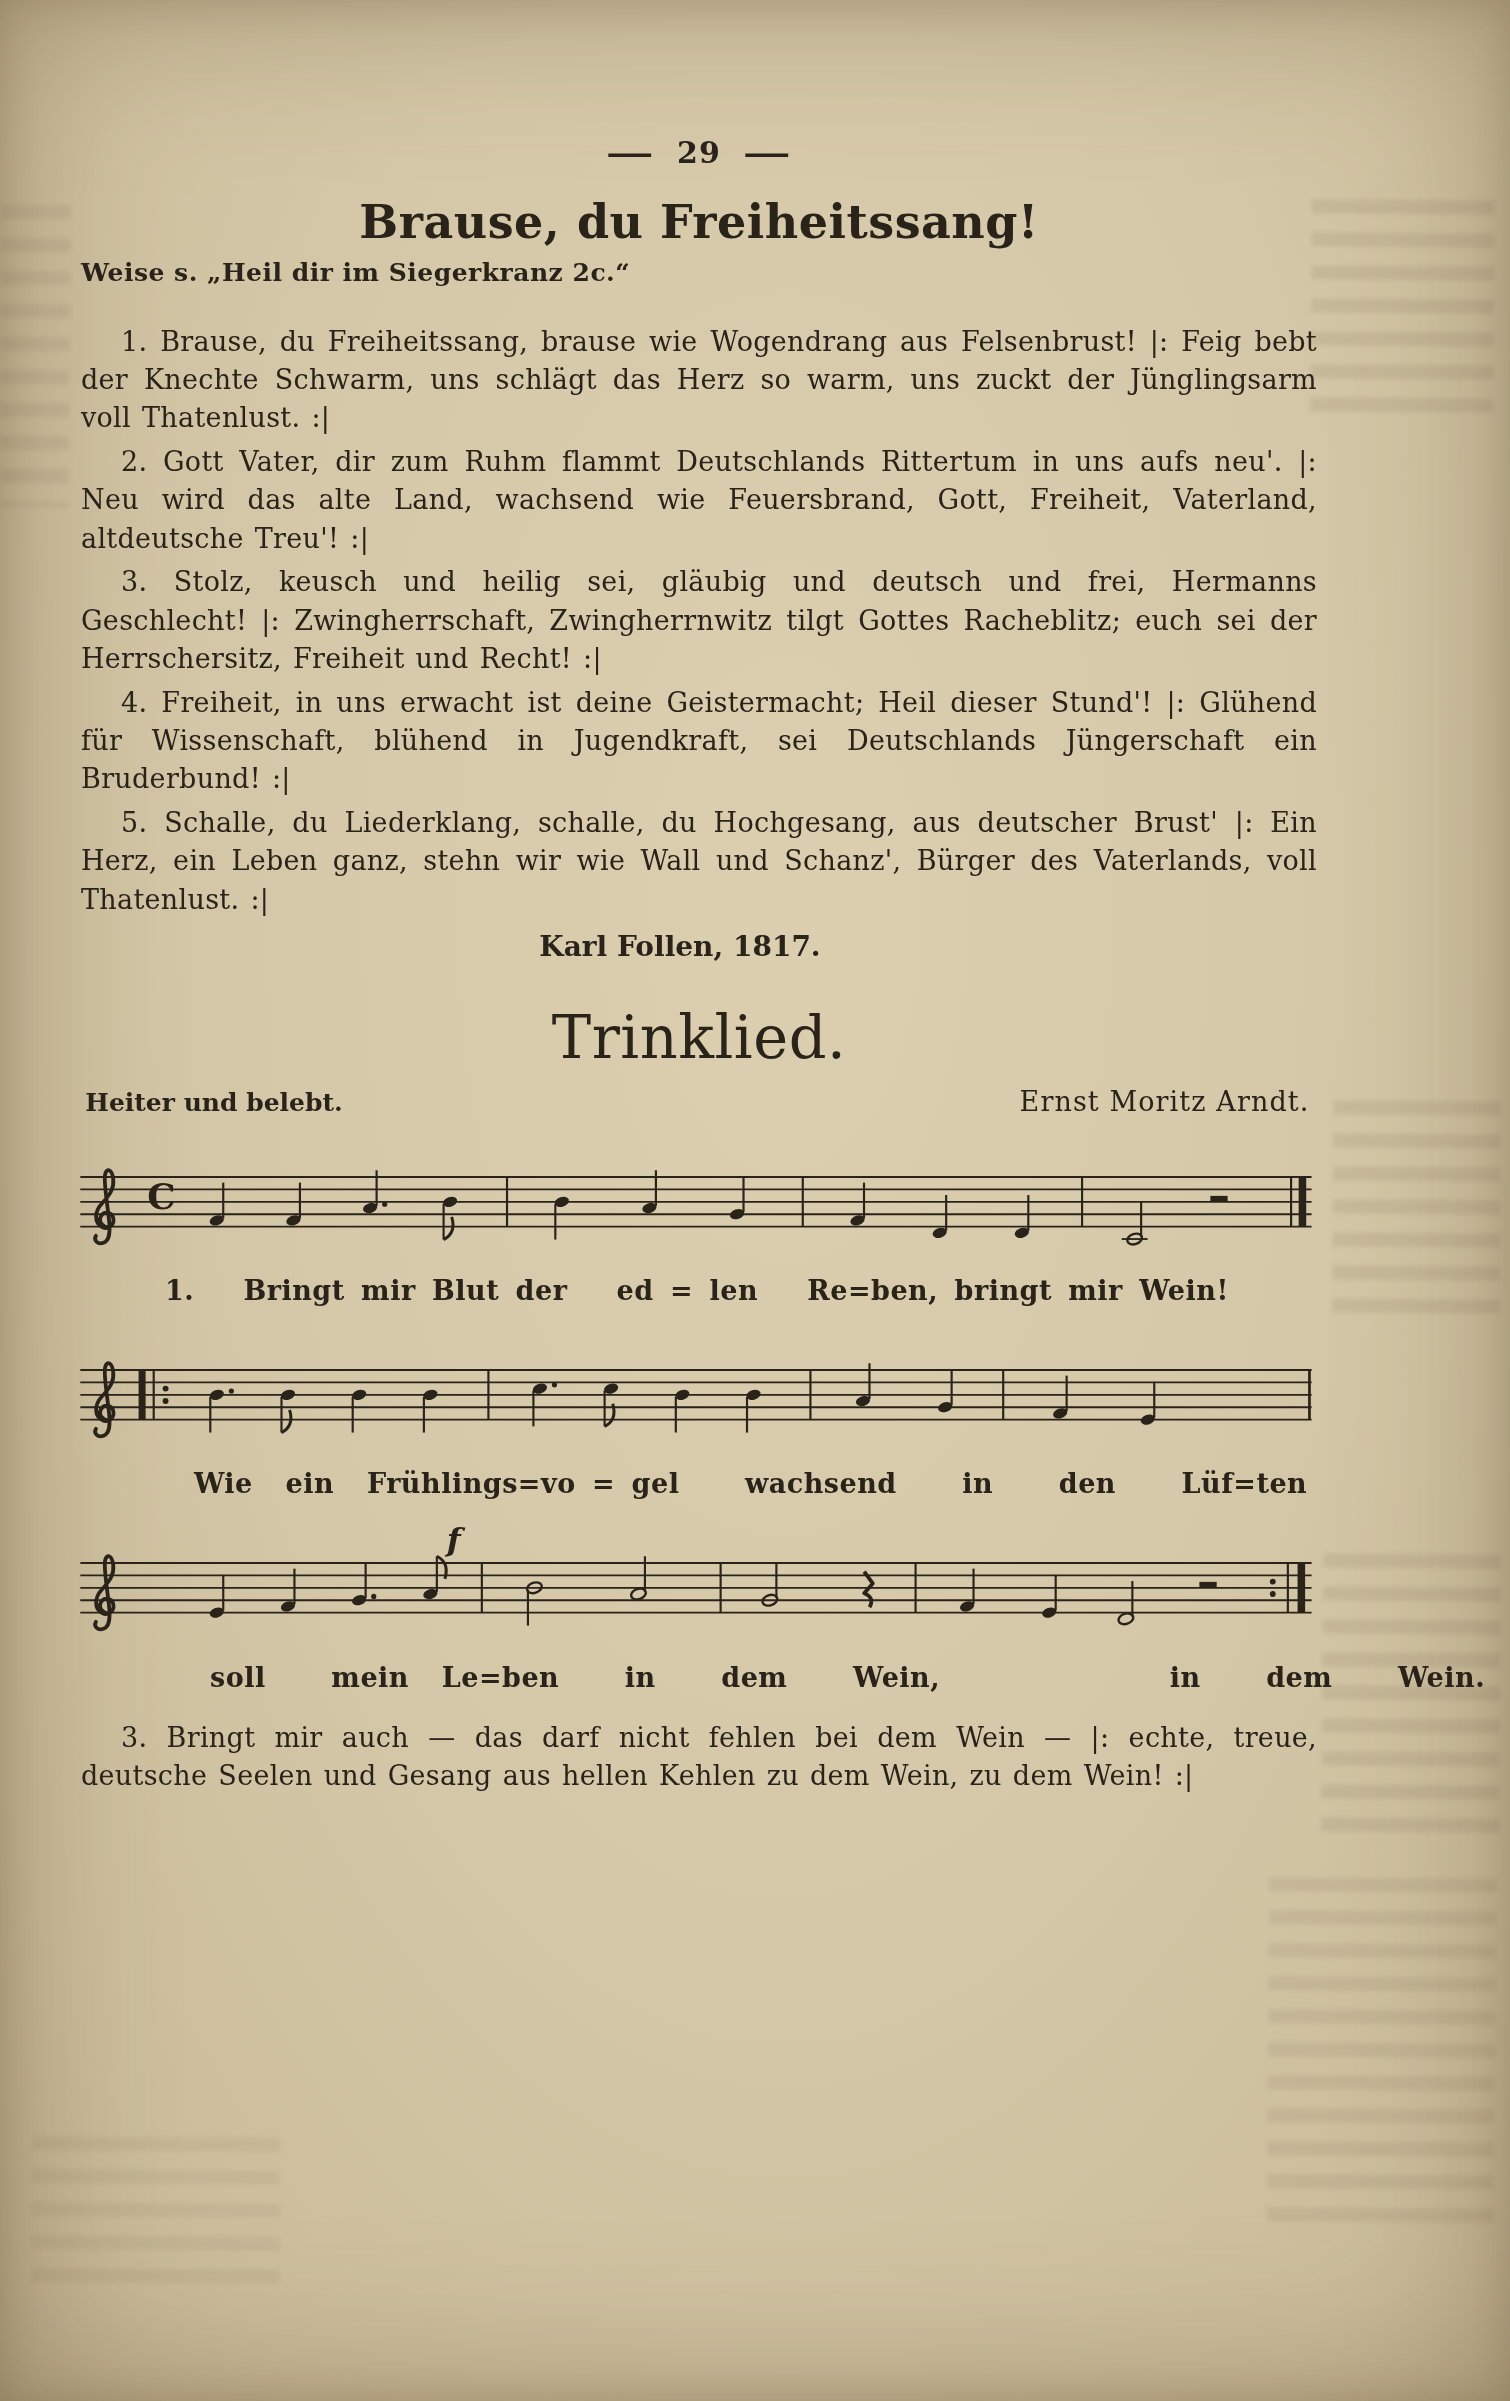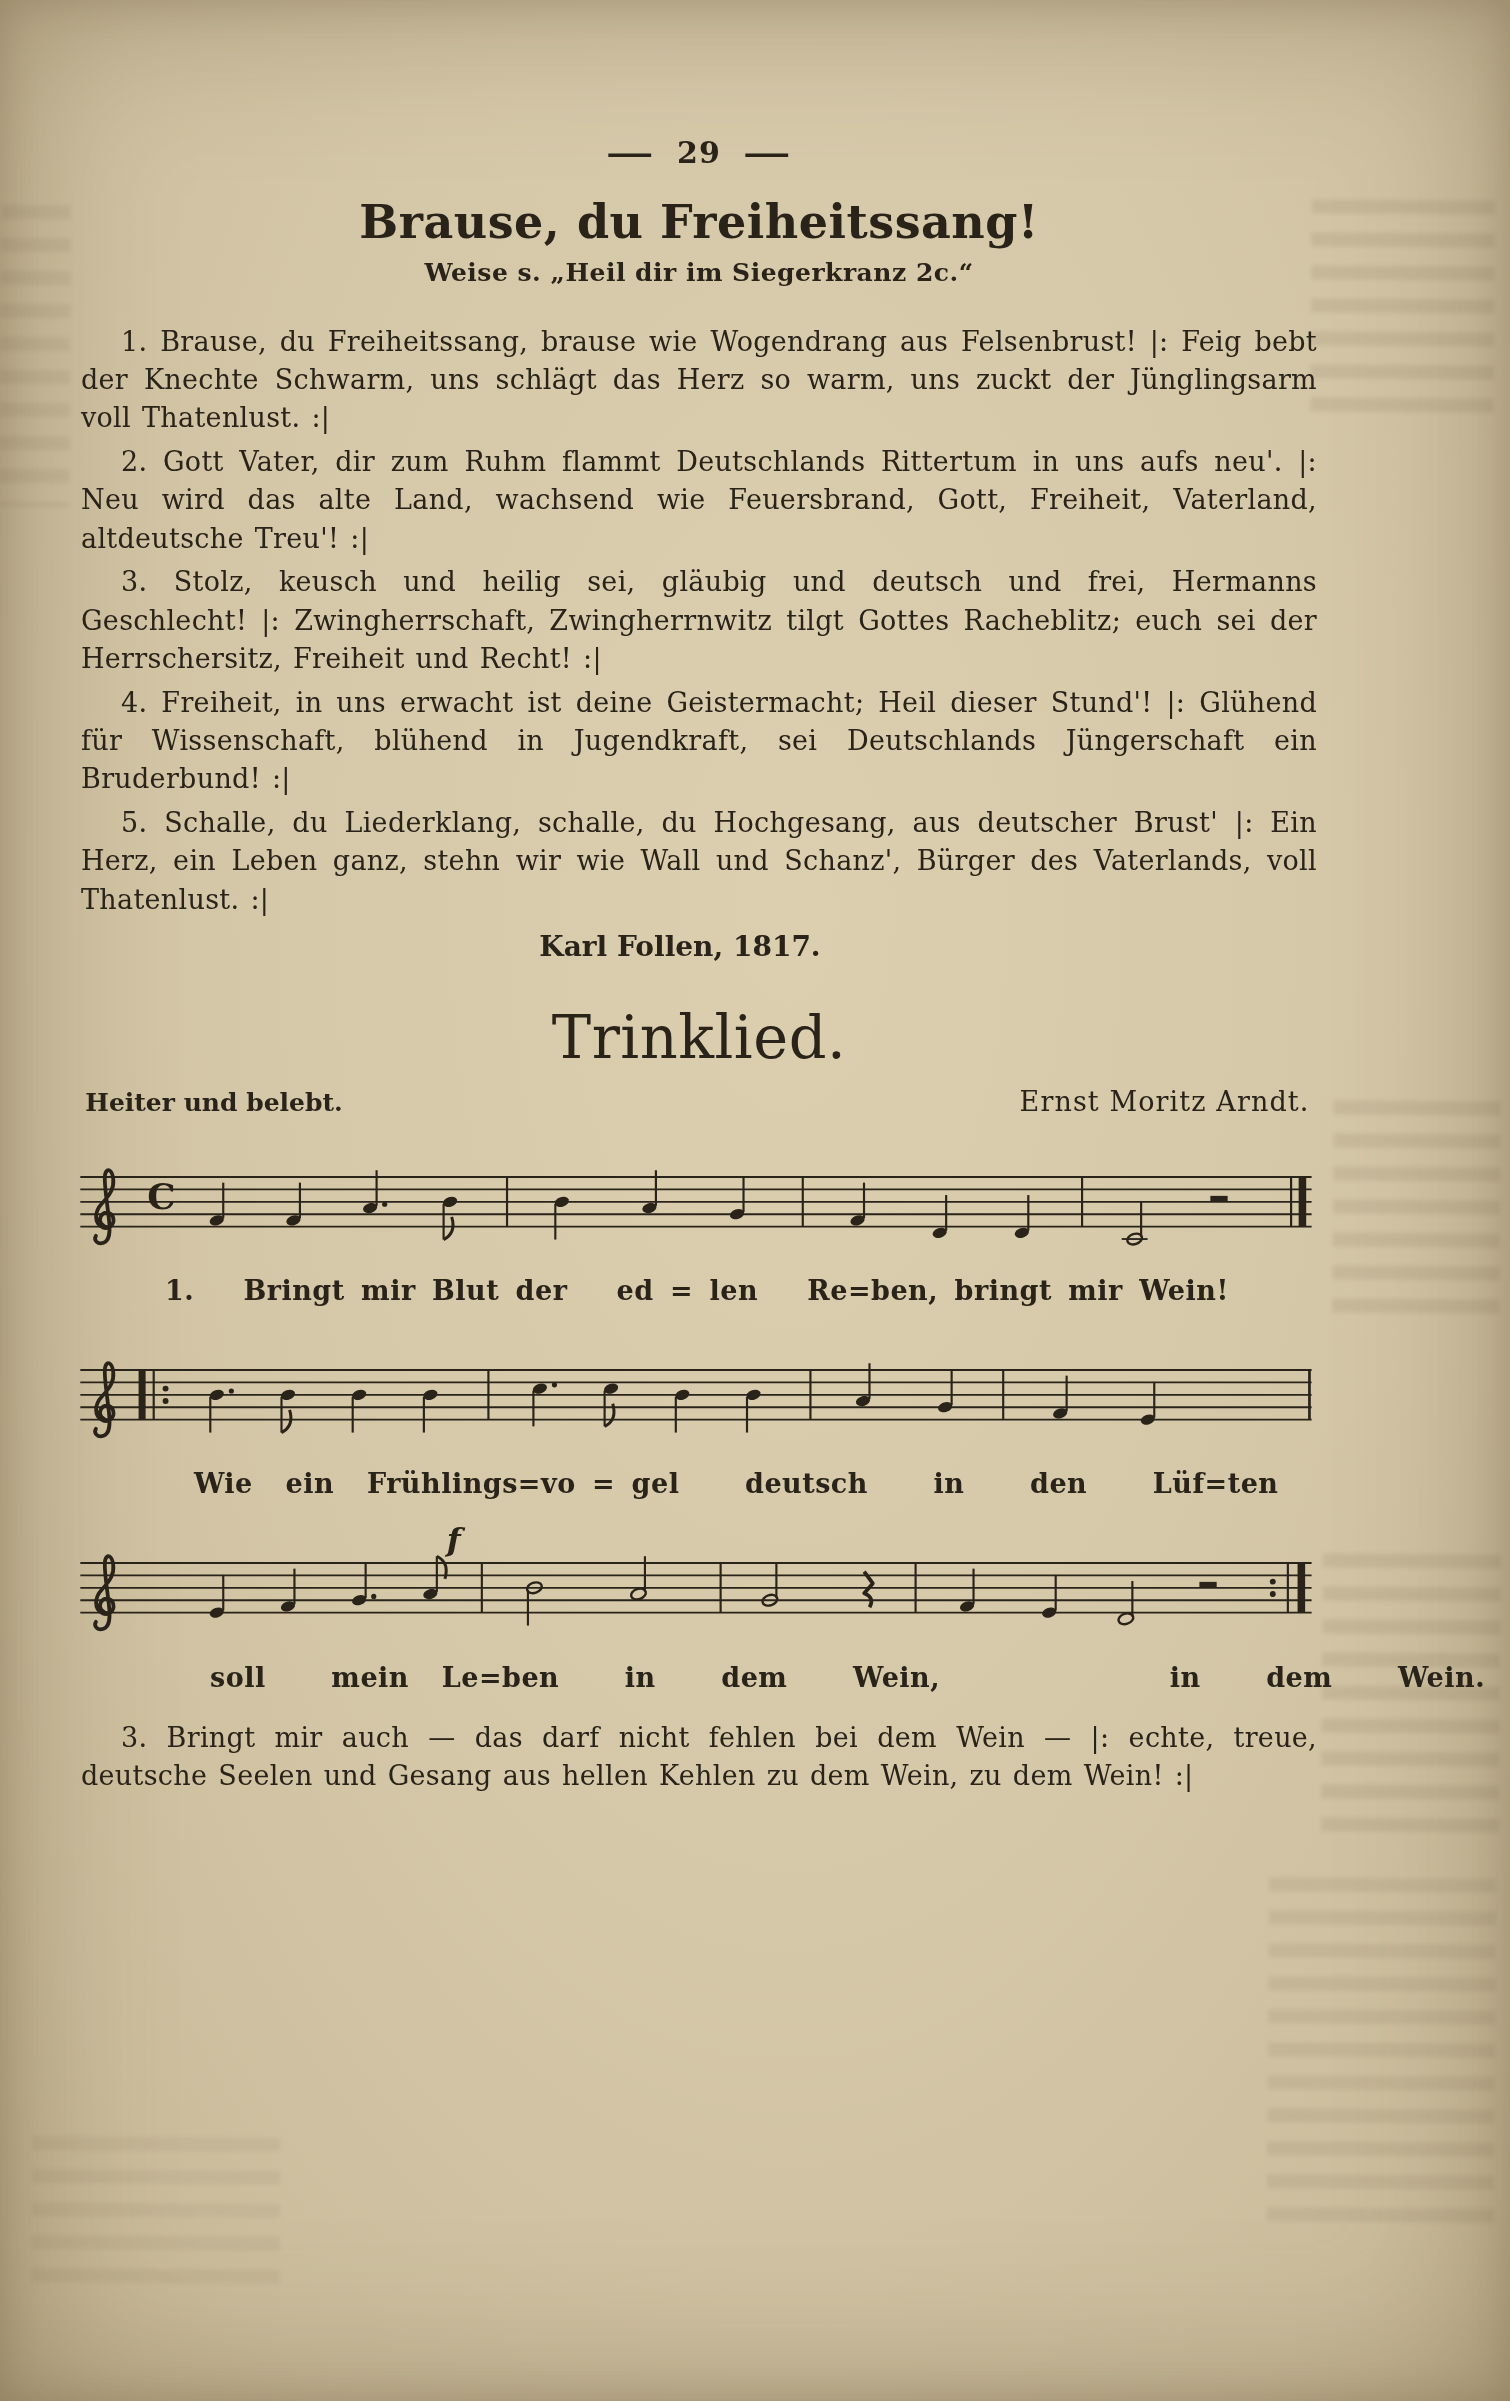--- a/index.html
+++ b/index.html
@@ -15,21 +15,21 @@
     content:'';position:absolute;inset:0;pointer-events:none;
     box-shadow: inset 0 0 162px rgba(92,74,44,.40), inset 0 0 38px rgba(92,74,44,.22);
   }
   .content{position:absolute;left:81px;top:135px;width:1236px;}
 
   .pagenum-row{display:flex;justify-content:center;align-items:center;gap:31px;
     font-size:30px;font-weight:bold;margin-bottom:25px;letter-spacing:1.1px;}
   .pagenum-row .dash{transform:scaleX(1.6);}
 
   h1.song-title{margin:0 0 8.6px 0;text-align:center;font-size:46px;font-weight:bold;letter-spacing:0.5px;}
-  .subtitle{text-align:center;font-size:25px;font-weight:bold;margin-bottom:36px;letter-spacing:0.5px;}
+  .subtitle{text-align:left;font-size:25px;font-weight:bold;margin-bottom:36px;letter-spacing:0.5px;}
 
   p.verse{margin:0 0 5.4px 0;font-size:27px;line-height:1.42;text-align:justify;
     text-indent:40px;font-weight:normal;letter-spacing:0.3px;word-spacing:2.2px;}
   p.verse.s2{margin-top:0;}
 
   .attribution{text-align:center;padding-right:38px;font-size:28px;font-weight:bold;margin-top:11px;}
 
   h2.song-title{margin:40px 0 14px 0;text-align:center;font-size:59px;font-weight:normal;letter-spacing:0.5px;}
 
   .tempo-row{display:flex;justify-content:space-between;align-items:baseline;
@@ -174,21 +174,21 @@
           <line x1="1470.6" y1="127.5" x2="1470.6" y2="61.5" stroke="#29231a" stroke-width="4"></line>
           <ellipse cx="1610.85" cy="143" rx="13.5" ry="9" fill="#29231a" transform="rotate(-18 1610.85 143)"></ellipse>
           <line x1="1622.85" y1="139" x2="1622.85" y2="73" stroke="#29231a" stroke-width="4"></line>
           <line x1="1718.44" y1="74" x2="1718.44" y2="166" stroke="#29231a" stroke-width="4"></line>
           <ellipse cx="1824" cy="154.5" rx="13.5" ry="9" fill="#29231a" transform="rotate(-18 1824 154.5)"></ellipse>
           <line x1="1836" y1="150.5" x2="1836" y2="84.5" stroke="#29231a" stroke-width="4"></line>
           <ellipse cx="1986.4" cy="166" rx="13.5" ry="9" fill="#29231a" transform="rotate(-18 1986.4 166)"></ellipse>
           <line x1="1998.4" y1="162" x2="1998.4" y2="96" stroke="#29231a" stroke-width="4"></line>
           <line x1="2286" y1="74" x2="2286" y2="166" stroke="#29231a" stroke-width="5"></line>
         </svg></div>
-    <div class="lyric l2">Wie  ein  Frühlings=vo = gel    deutsch    in    den    Lüf=ten</div>
+    <div class="lyric l2">Wie  ein  Frühlings=vo = gel    wachsend    in    den    Lüf=ten</div>
 
     <div class="staff"><svg viewBox="0 0 2300 250" width="1241" height="135">
           <line x1="8" y1="74" x2="2290" y2="74" stroke="#29231a" stroke-width="3.4"></line>
           <line x1="8" y1="97" x2="2290" y2="97" stroke="#29231a" stroke-width="3.4"></line>
           <line x1="8" y1="120" x2="2290" y2="120" stroke="#29231a" stroke-width="3.4"></line>
           <line x1="8" y1="143" x2="2290" y2="143" stroke="#29231a" stroke-width="3.4"></line>
           <line x1="8" y1="166" x2="2290" y2="166" stroke="#29231a" stroke-width="3.4"></line>
           <path d="M 35 128 C 22 126, 15 117, 20 107 C 25 97, 40 98, 43 110 C 46 123, 34 132, 23 127 C 7 119, 8 98, 22 83 C 37 67, 45 55, 43 38 C 41 20, 31 16, 28 29 C 25 43, 31 75, 35 112 C 38 138, 36 152, 25 156 C 14 160, 6 151, 11 143" transform="translate(26,40)" fill="none" stroke="#29231a" stroke-width="7" stroke-linecap="round"></path>
           <text x="687.2" y="52" font-size="60" font-style="italic" font-weight="bold" font-family="DejaVu Serif, Liberation Serif, serif" fill="#29231a">f</text>
           <ellipse cx="260.9" cy="166" rx="13.5" ry="9" fill="#29231a" transform="rotate(-18 260.9 166)"></ellipse>

